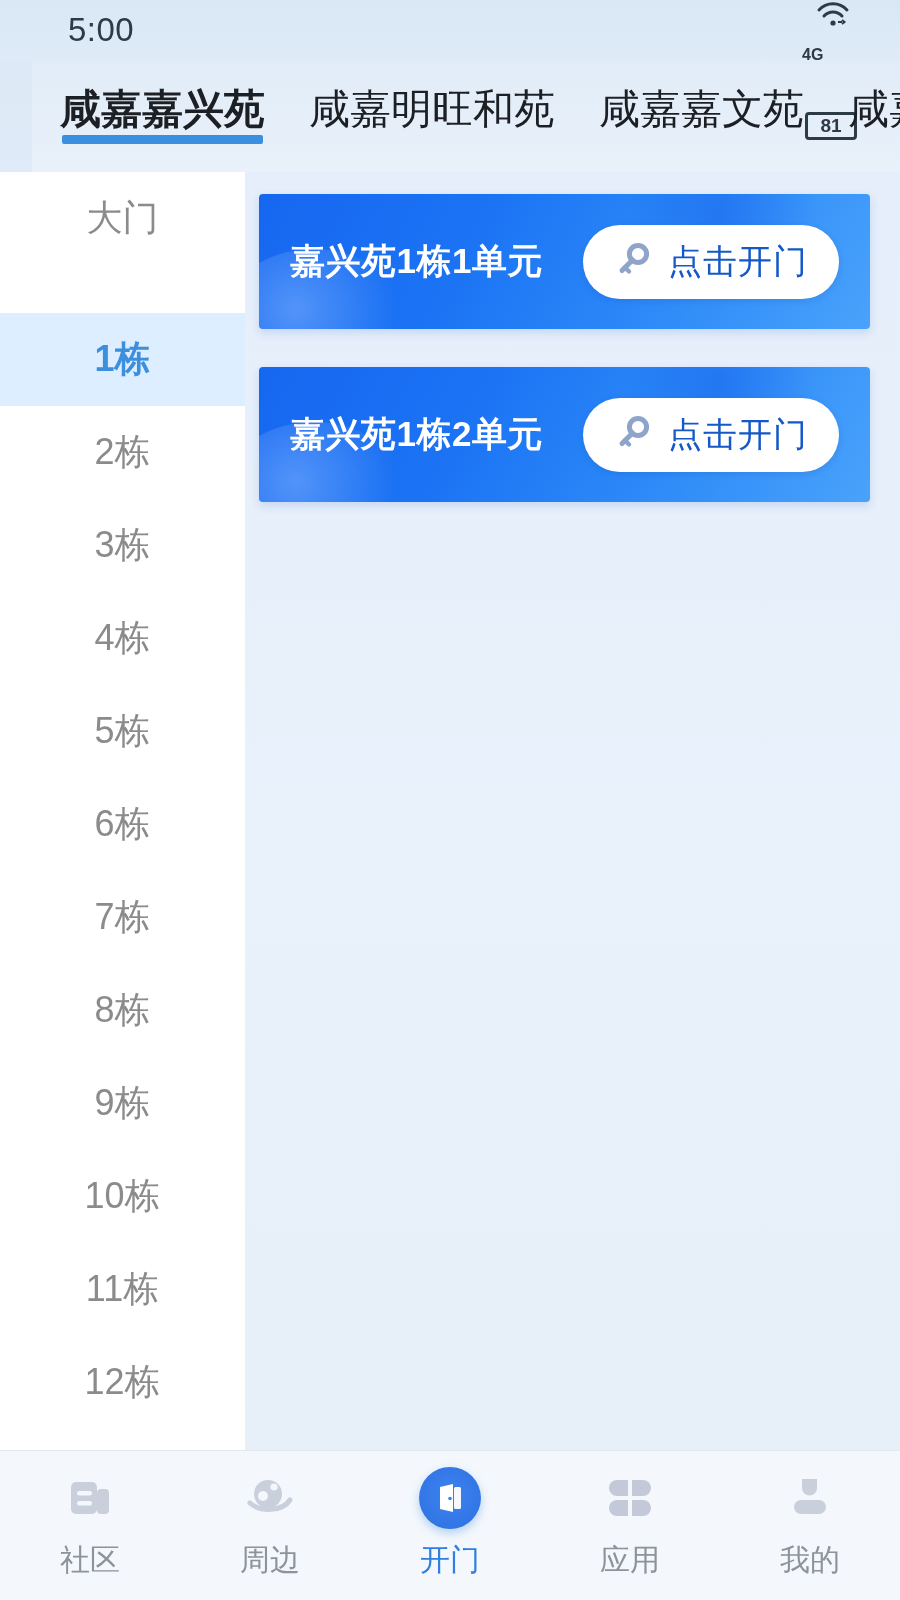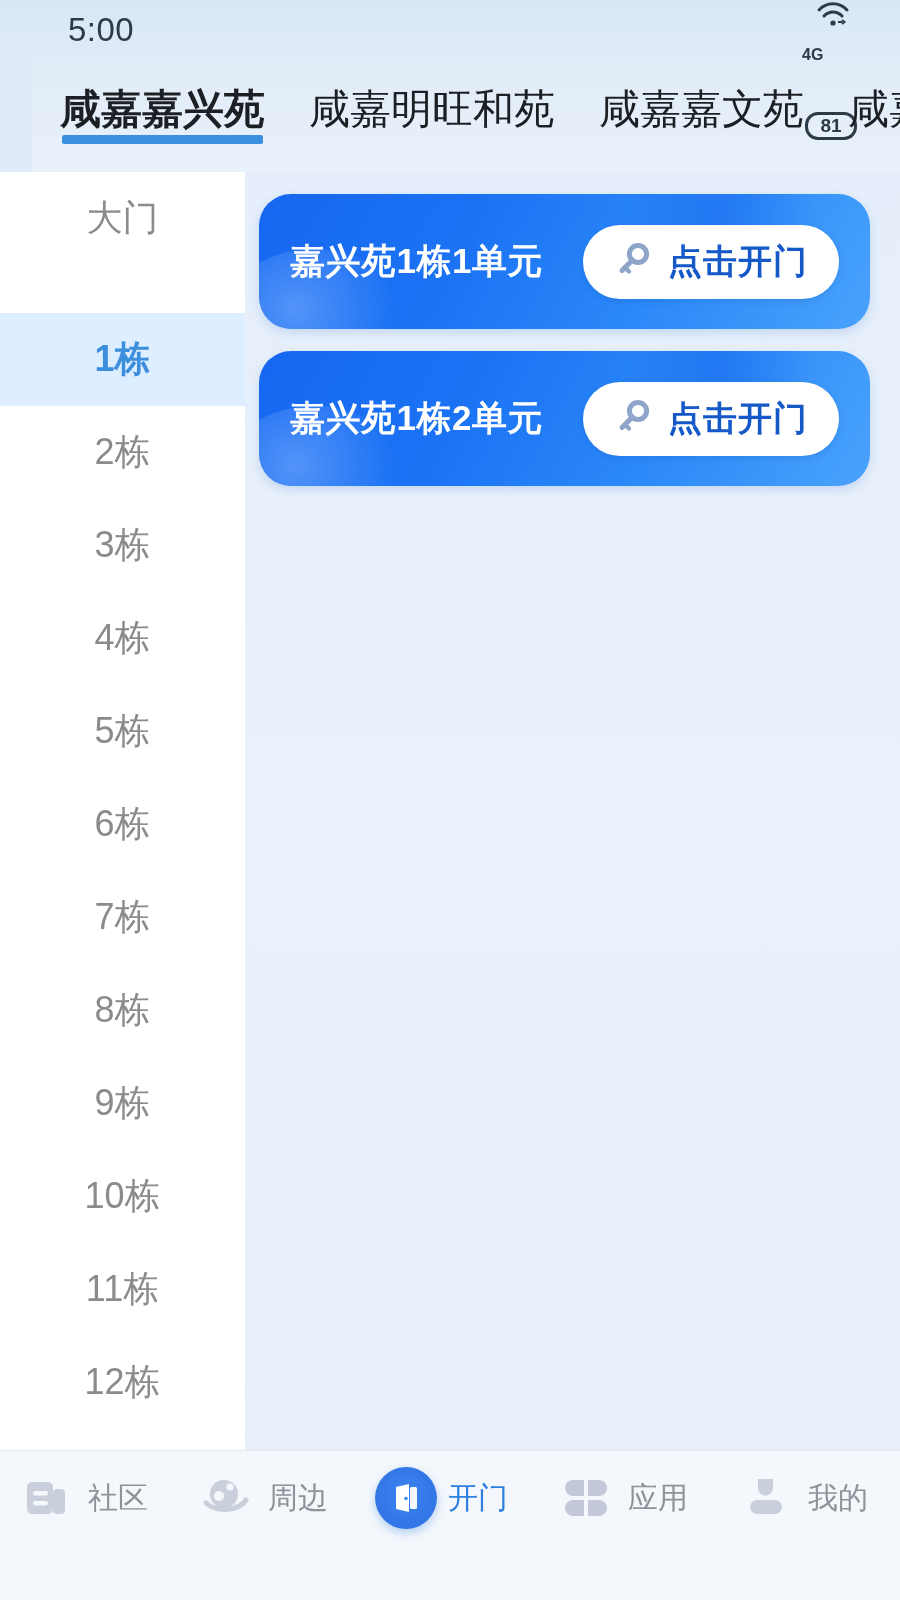--- a/index.html
+++ b/index.html
@@ -57,21 +57,21 @@
   .battery-wrap {
     display: flex;
     align-items: center;
     gap: 2px;
     margin-left: 3px;
   }
   .battery-body {
     width: 52px;
     height: 28px;
     border: 3px solid #2d3b46;
-    border-radius: 13px;
+    border-radius: 4px;
     display: flex;
     align-items: center;
     justify-content: center;
     box-sizing: border-box;
     position: relative;
   }
   .battery-body span {
     font-size: 19px;
     font-weight: 700;
     color: #2d3b46;
@@ -151,22 +151,22 @@
     flex: 1 1 auto;
     background: linear-gradient(180deg, #e5eefa 0%, #e9f1fb 50%, #e7eff9 100%);
     padding: 22px 30px 0 14px;
     box-sizing: border-box;
     overflow: hidden;
   }
 
   .door-card {
     position: relative;
     height: 135px;
-    border-radius: 32px;
-    margin-bottom: 22px;
+    border-radius: 4px;
+    margin-bottom: 38px;
     display: flex;
     align-items: center;
     justify-content: space-between;
     padding: 0 31px 0 31px;
     box-sizing: border-box;
     overflow: hidden;
     background: linear-gradient(118deg, #1667f0 0%, #1b73f4 34%, #2e8bf8 68%, #49a2fb 100%);
     box-shadow: 0 4px 10px rgba(40, 110, 210, 0.18);
   }
   .door-card::before {
@@ -210,21 +210,21 @@
     display: flex;
     align-items: center;
     justify-content: center;
     gap: 14px;
     padding: 0 28px;
     box-sizing: border-box;
     box-shadow: 0 2px 6px rgba(10, 60, 150, 0.15);
   }
   .open-btn .label {
     font-size: 34px;
-    font-weight: 700;
+    font-weight: 400;
     color: #1558c8;
     letter-spacing: 1px;
     white-space: nowrap;
   }
   .key-icon { display: block; }
 
   
   .bottom-nav {
     flex: 0 0 150px;
     height: 150px;
@@ -232,21 +232,21 @@
     border-top: 1px solid #e2e9f1;
     display: flex;
     align-items: flex-start;
     justify-content: space-around;
     padding-top: 16px;
     box-sizing: border-box;
   }
   .nav-item {
     width: 150px;
     display: flex;
-    flex-direction: row;
+    flex-direction: column;
     align-items: center;
     gap: 11px;
   }
   .nav-icon {
     height: 62px;
     width: 62px;
     display: flex;
     align-items: center;
     justify-content: center;
   }

